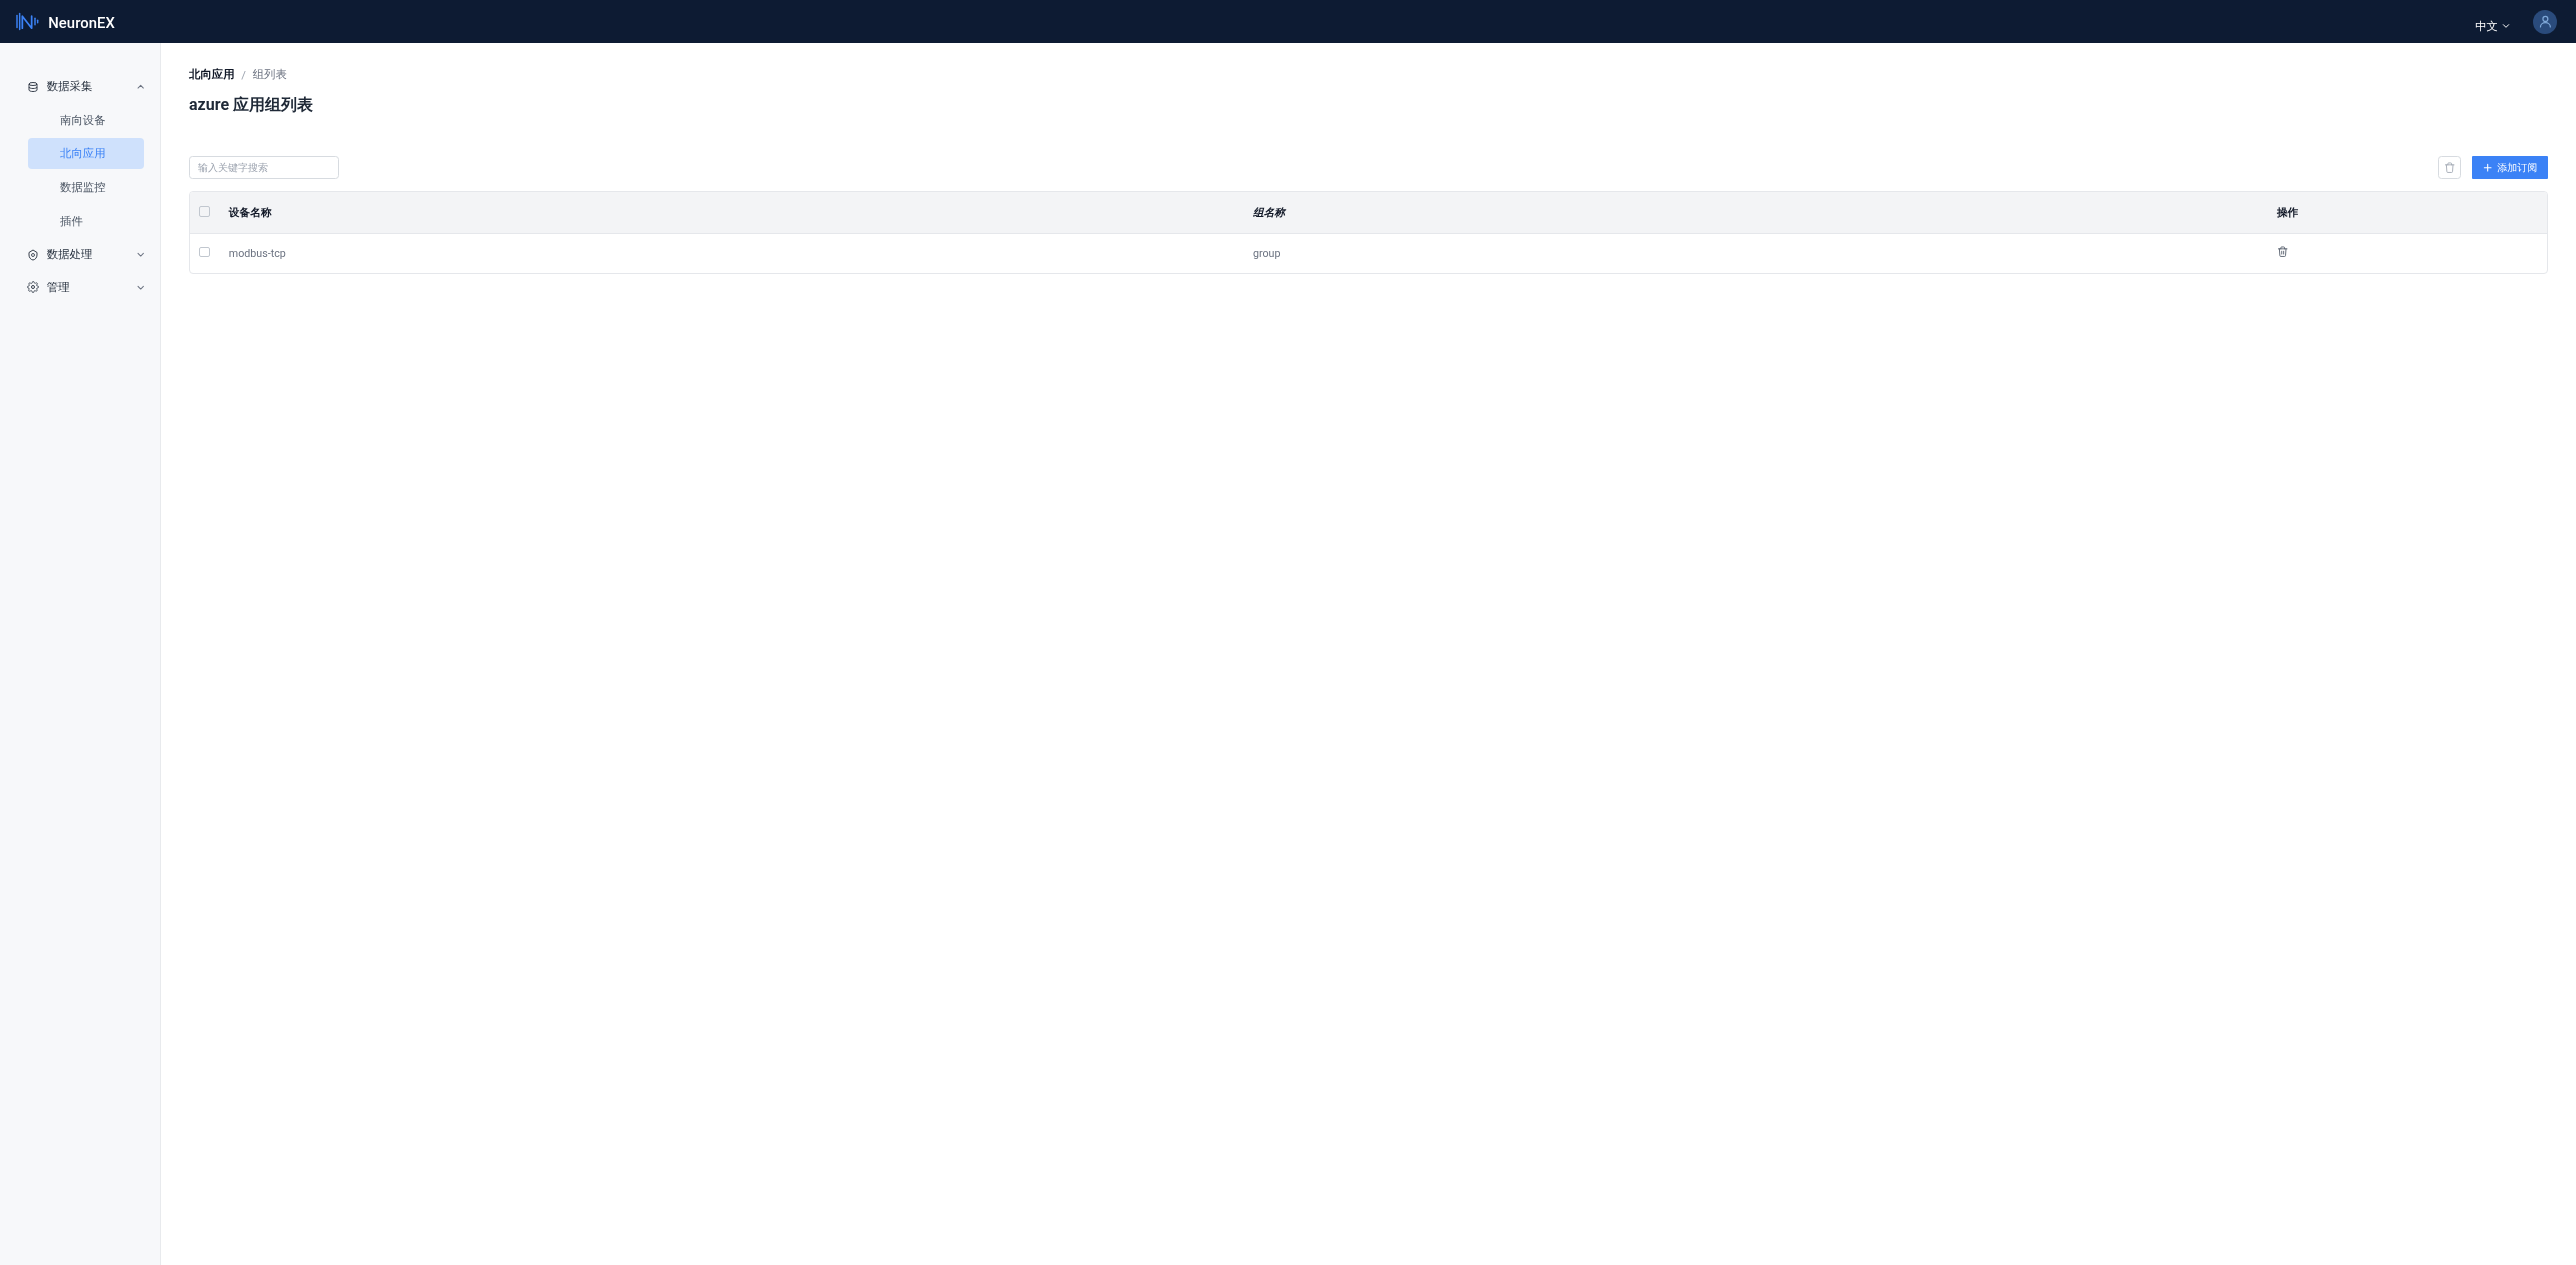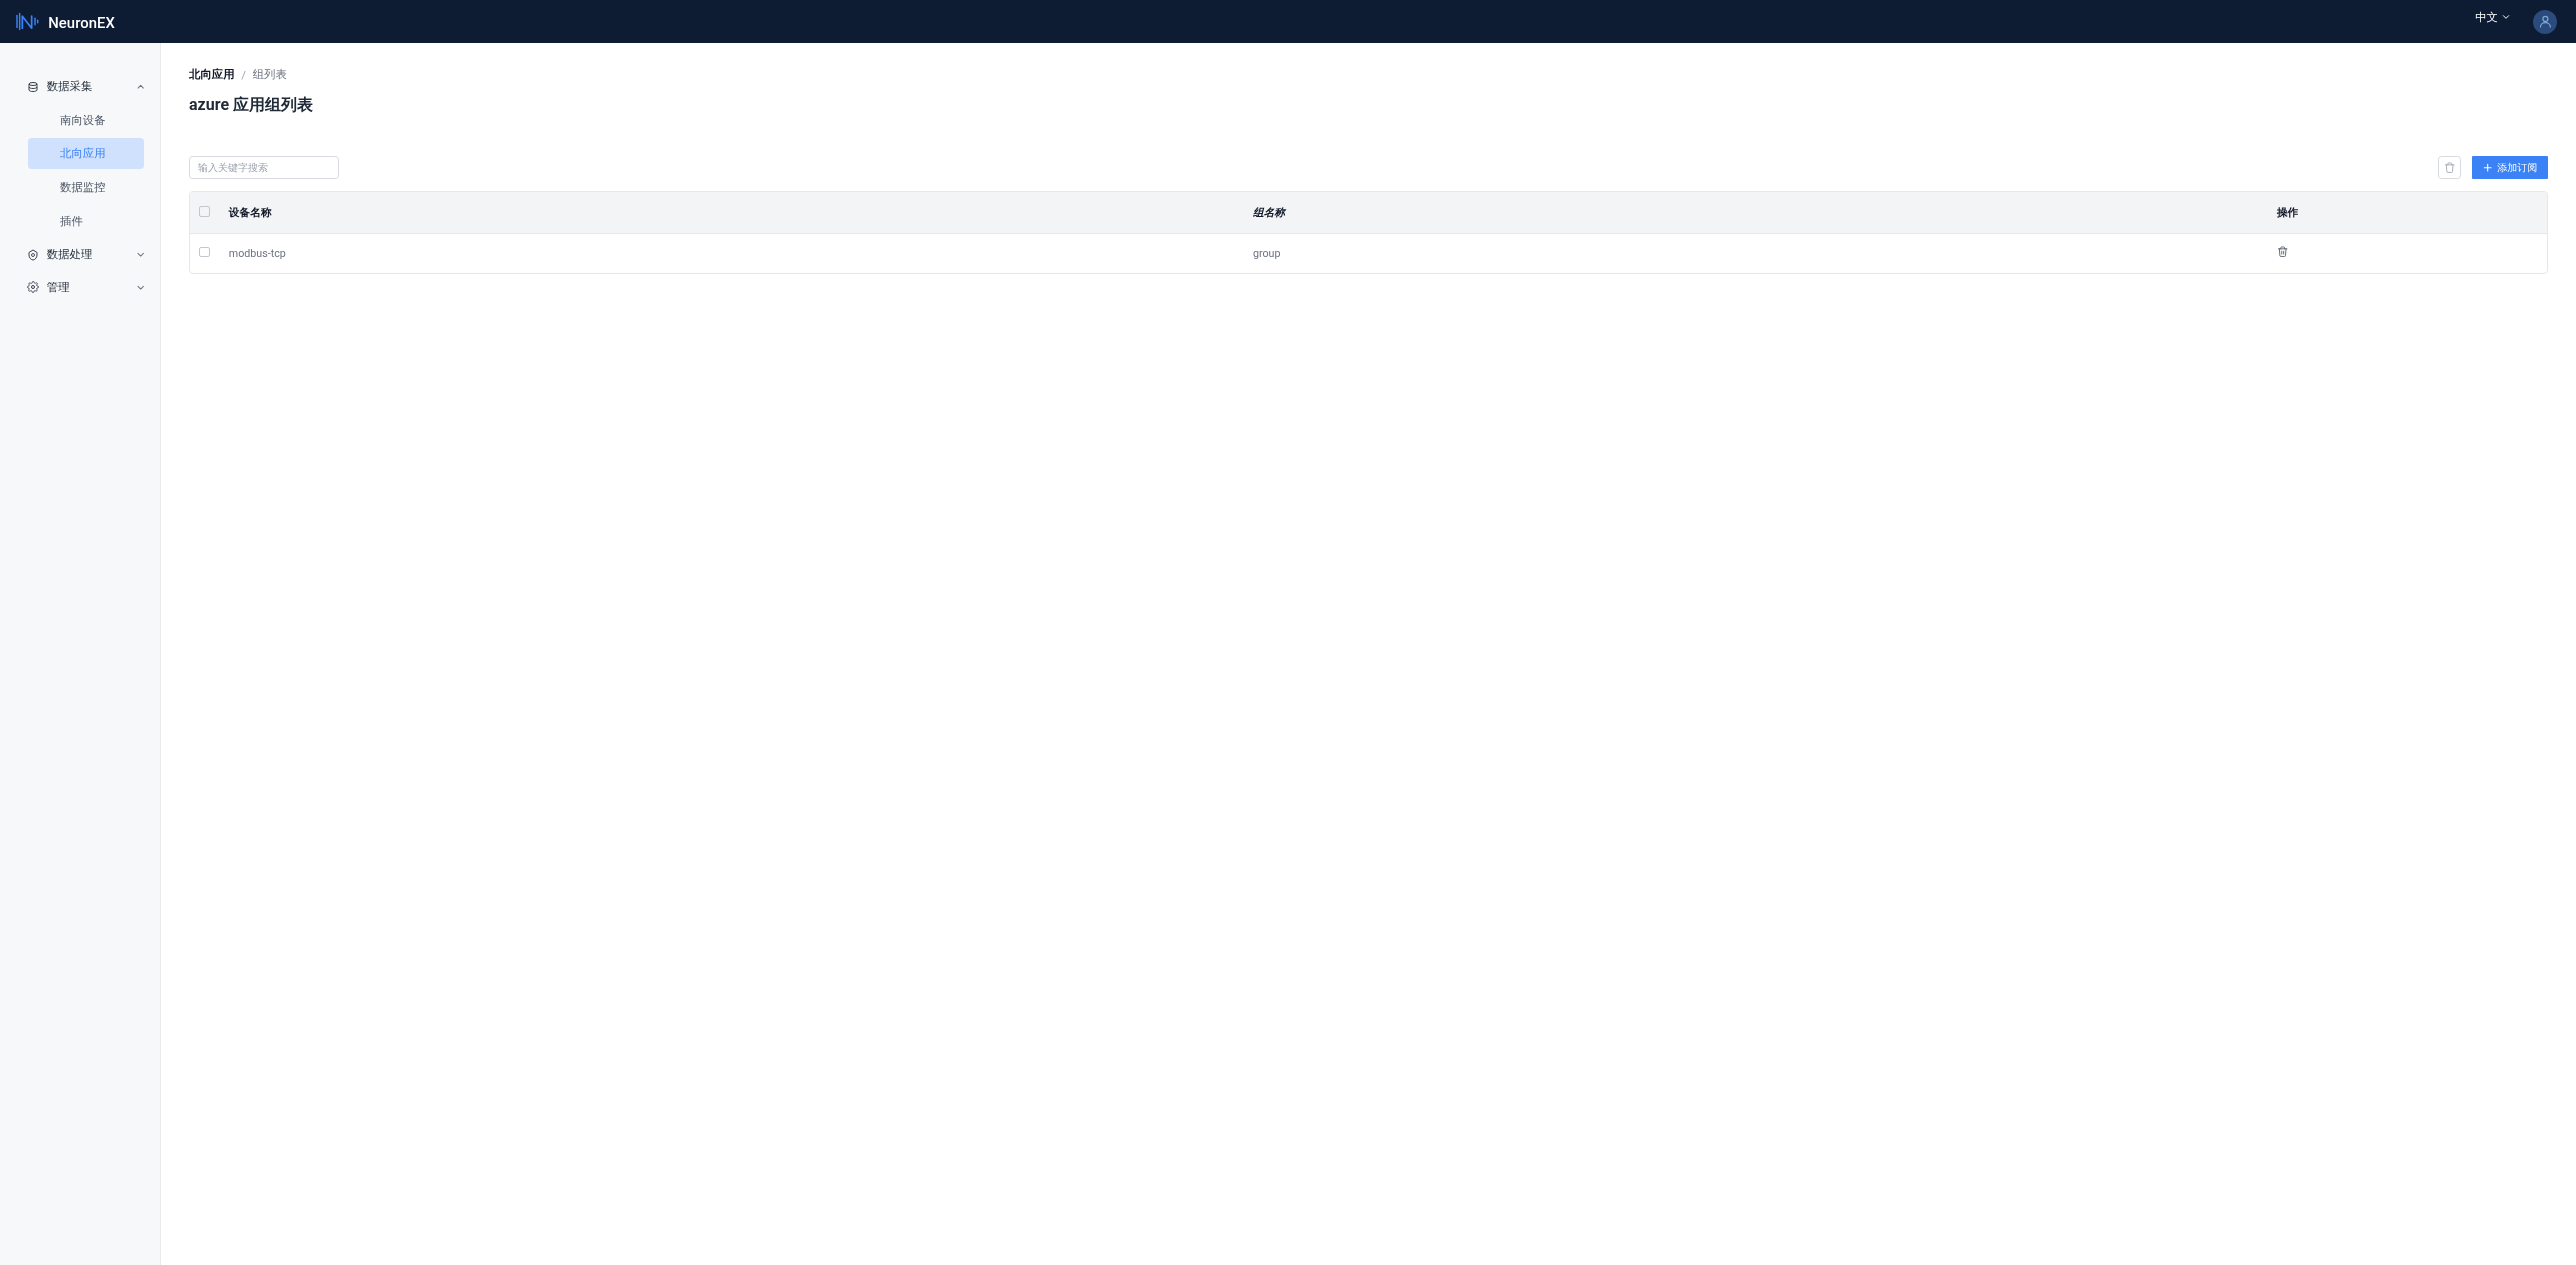--- a/index.html
+++ b/index.html
@@ -32,21 +32,21 @@
       justify-content: center;
       height: 21.5px;
     }
     .logo-text {
       font-size: 14.8px;
       font-weight: 500;
       letter-spacing: 0.1px;
     }
     .header-right {
       display: flex;
-      align-items: flex-start;
+      align-items: flex-end;
       gap: 23px;
     }
     .lang-switch {
       display: flex;
       align-items: center;
       gap: 4px;
       font-size: 11.4px;
       cursor: pointer;
     }
     .chevron-down-svg {

